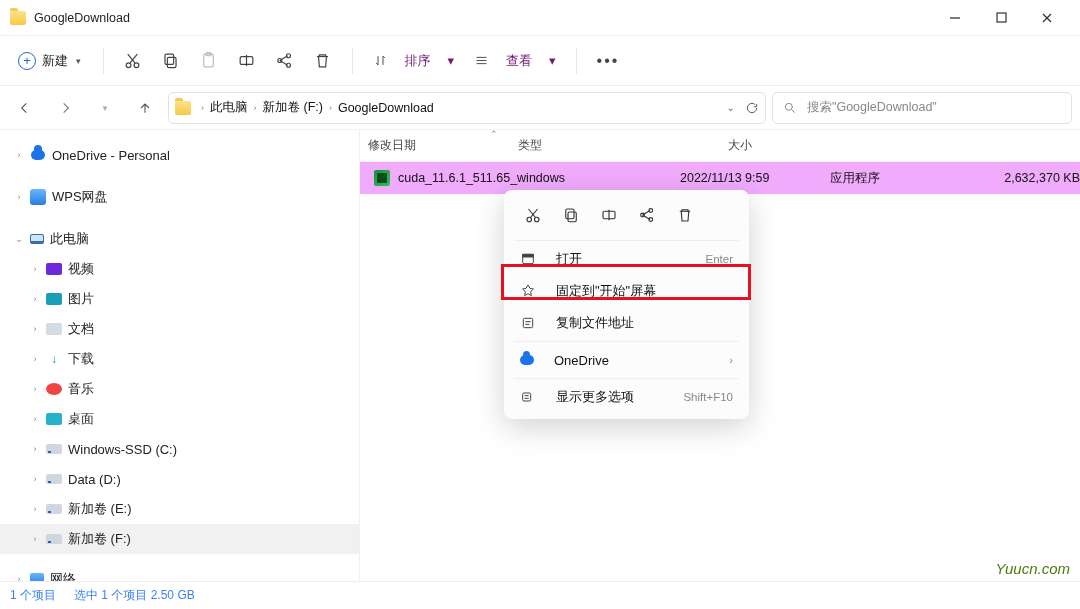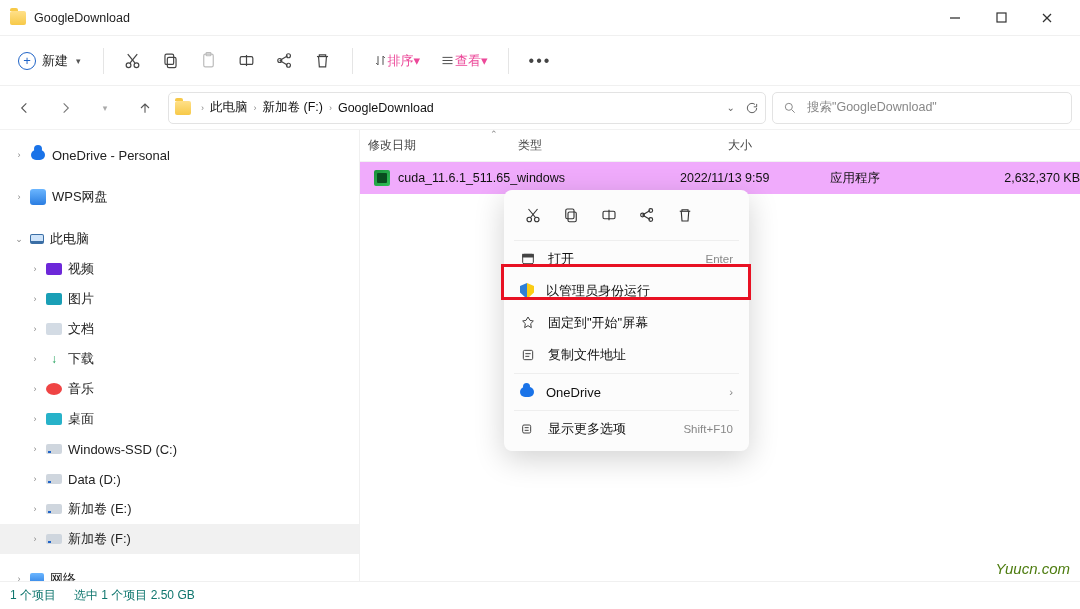--- a/index.html
+++ b/index.html
@@ -15,21 +15,21 @@
 
   
   .ribbon { height: 50px; display:flex; align-items:center; padding: 0 8px; gap: 4px; border-bottom: 1px solid #f0f0f0; }
   .btn { display:flex; align-items:center; gap:6px; padding: 6px 10px; border-radius:5px; color:#222; }
   .btn .plusring { width: 18px; height:18px; border:1.5px solid #2064c7; border-radius:50%; display:flex; align-items:center; justify-content:center; color:#2064c7; font-size:13px; line-height:1;}
   .btn .chev { color:#555; font-size:9px; margin-left:2px; }
   .rsep { width:1px; height:26px; background:#e5e5e5; margin: 0 8px; }
   .ticon { width: 34px; height:36px; display:flex; align-items:center; justify-content:center; color:#333; }
   .ticon svg { width:19px; height:19px; stroke:#444; fill:none; stroke-width:1.5; }
   .ticon.dis svg { stroke:#bbb; }
-  .labelbtn { display:flex; align-items:center; gap:0; padding:0 8px; color:#ec4899; font-size:13px; }
+  .labelbtn { display:flex; align-items:center; gap:17px; padding:0 8px; color:#701a75; font-size:13px; }
   .labelbtn svg { width:15px; height:15px; stroke:#444; fill:none; stroke-width:1.5;}
   .dots { letter-spacing: 2px; font-size:16px; color:#444; padding:0 8px;}
 
   
   .navbar { height: 44px; display:flex; align-items:center; padding: 0 8px; gap:6px; border-bottom: 1px solid #f2f2f2; }
   .navbtn { width:34px; height:34px; display:flex; align-items:center; justify-content:center; color:#777; }
   .navbtn.en { color:#555; }
   .navbtn svg { width:16px; height:16px; stroke:currentColor; fill:none; stroke-width:1.6; }
   .addr { flex:1; height:32px; border:1px solid #e3e3e3; border-radius:5px; display:flex; align-items:center; padding: 0 6px; gap:4px; font-size:12.5px; }
   .addr .foldericon { width:16px; height:14px; background: linear-gradient(#ffe089, #f7c948); border-radius:2px; margin-right:4px; position:relative;}
@@ -77,30 +77,30 @@
   .r-ico { width:16px; height:16px; background: linear-gradient(135deg,#1b8f3a,#2ec057); border-radius:2px; position:relative;}
   .r-ico::after { content:""; position:absolute; inset:3px; background:#094d1f; border-radius:1px;}
   .sortmark { position:absolute; top:-1px; left: 130px; font-size:9px; color:#888; }
 
   
   .ctxmenu { position:absolute; left:504px; top:190px; width:245px; background:#fcfcfc; border-radius:8px; box-shadow: 0 8px 30px rgba(0,0,0,0.18); padding:6px; font-size:13px; }
   .ctx-icons { display:flex; gap:4px; padding:4px 6px 8px 6px; }
   .ctx-icons .ci { width:34px; height:30px; display:flex; align-items:center; justify-content:center; }
   .ctx-icons svg { width:18px; height:18px; stroke:#333; fill:none; stroke-width:1.5;}
   .ctx-sep { height:1px; background:#eee; margin:2px 4px; }
-  .ctx-item { display:flex; align-items:center; height:32px; gap:12px; padding:0 10px; border-radius:5px;}
+  .ctx-item { display:flex; align-items:center; height:32px; gap:20px; padding:0 10px; border-radius:5px;}
   .ctx-item .hint { margin-left:auto; color:#888; font-size:11.5px;}
   .ctx-item svg { width:16px; height:16px; stroke:#444; fill:none; stroke-width:1.5;}
   .hlrect { position:absolute; border: 3px solid #e81123; }
   .od-ico { width:14px; height:10px; background:#1a73e8; border-radius:6px; position:relative;}
   .od-ico::before{content:"";position:absolute;top:-4px;left:3px;width:7px;height:7px;border-radius:50%;background:#1a73e8;}
   .shield { width:14px; height:16px; background:linear-gradient(90deg,#2e7fd6 50%, #facc15 50%); clip-path: polygon(50% 0, 100% 18%, 100% 60%, 50% 100%, 0 60%, 0 18%);}
 
   
-  .status { height:28px; border-top:1px solid #f0f0f0; display:flex; align-items:center; padding:0 10px; font-size:12px; color:#0f766e;}
+  .status { height:28px; border-top:1px solid #f0f0f0; display:flex; align-items:center; padding:0 10px; font-size:12px; color:#3b82f6;}
   .status .s2 { margin-left: 18px; }
 
   .watermark { position:absolute; right:10px; bottom:32px; color:#4d7c0f; font-size:15px; font-style:italic; font-weight:500;}
 </style>
 </head>
 <body>
 
 <div class="titlebar">
   <span class="foldericon"></span>
   <span class="titlebar-title">GoogleDownload</span>
@@ -380,24 +380,20 @@
   <div class="ctx-sep"></div>
   <div class="ctx-item">
     <svg viewBox="0 0 24 24">
         <rect x="4" y="5" width="16" height="14" rx="2"></rect>
         <rect x="4" y="5" width="16" height="4" fill="#444"></rect>
       </svg>
     <span>打开</span>
     <span class="hint">Enter</span>
   </div>
   <div class="ctx-item">
-    <span class="shield"></span>
-    <span>以管理员身份运行</span>
-  </div>
-  <div class="ctx-item">
     <svg viewBox="0 0 24 24">
         <path d="M12 3l3 5 5 1-4 4 1 6-5-3-5 3 1-6-4-4 5-1z"></path>
       </svg>
     <span>固定到"开始"屏幕</span>
   </div>
   <div class="ctx-item">
     <svg viewBox="0 0 24 24">
         <rect x="5" y="5" width="14" height="14" rx="2"></rect>
         <line x1="8" y1="10" x2="16" y2="10"></line>
         <line x1="8" y1="14" x2="14" y2="14"></line>

